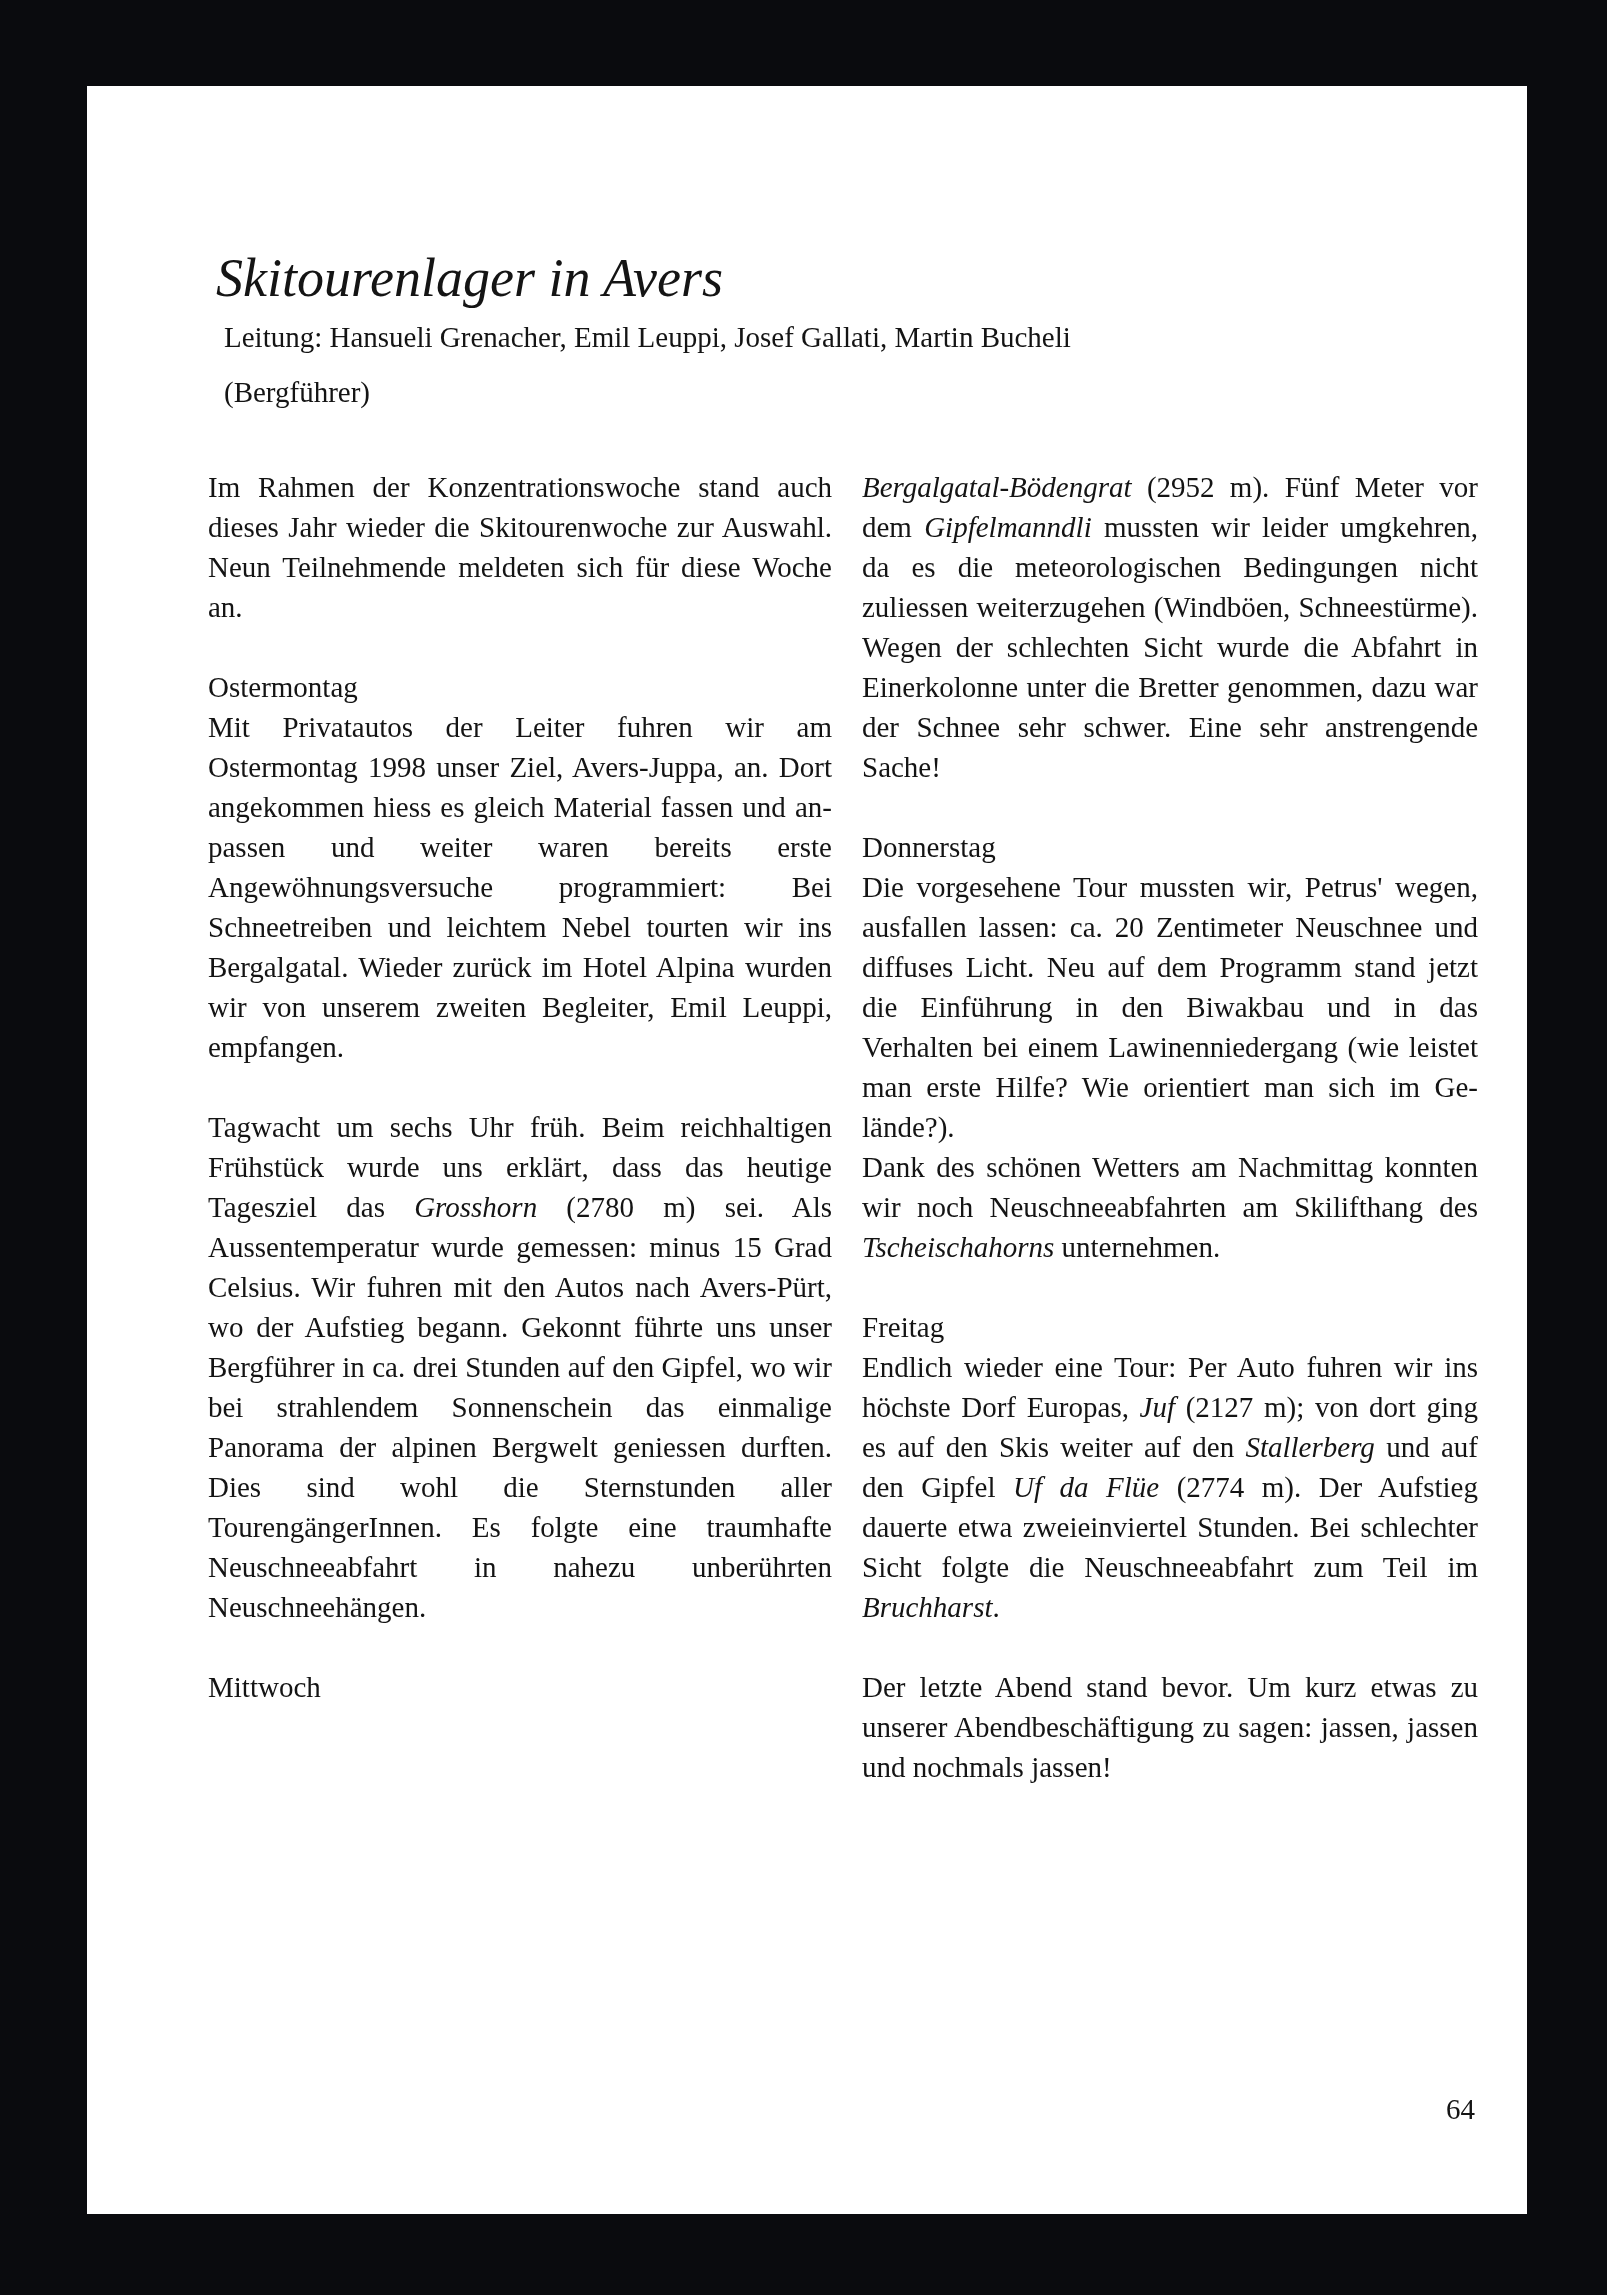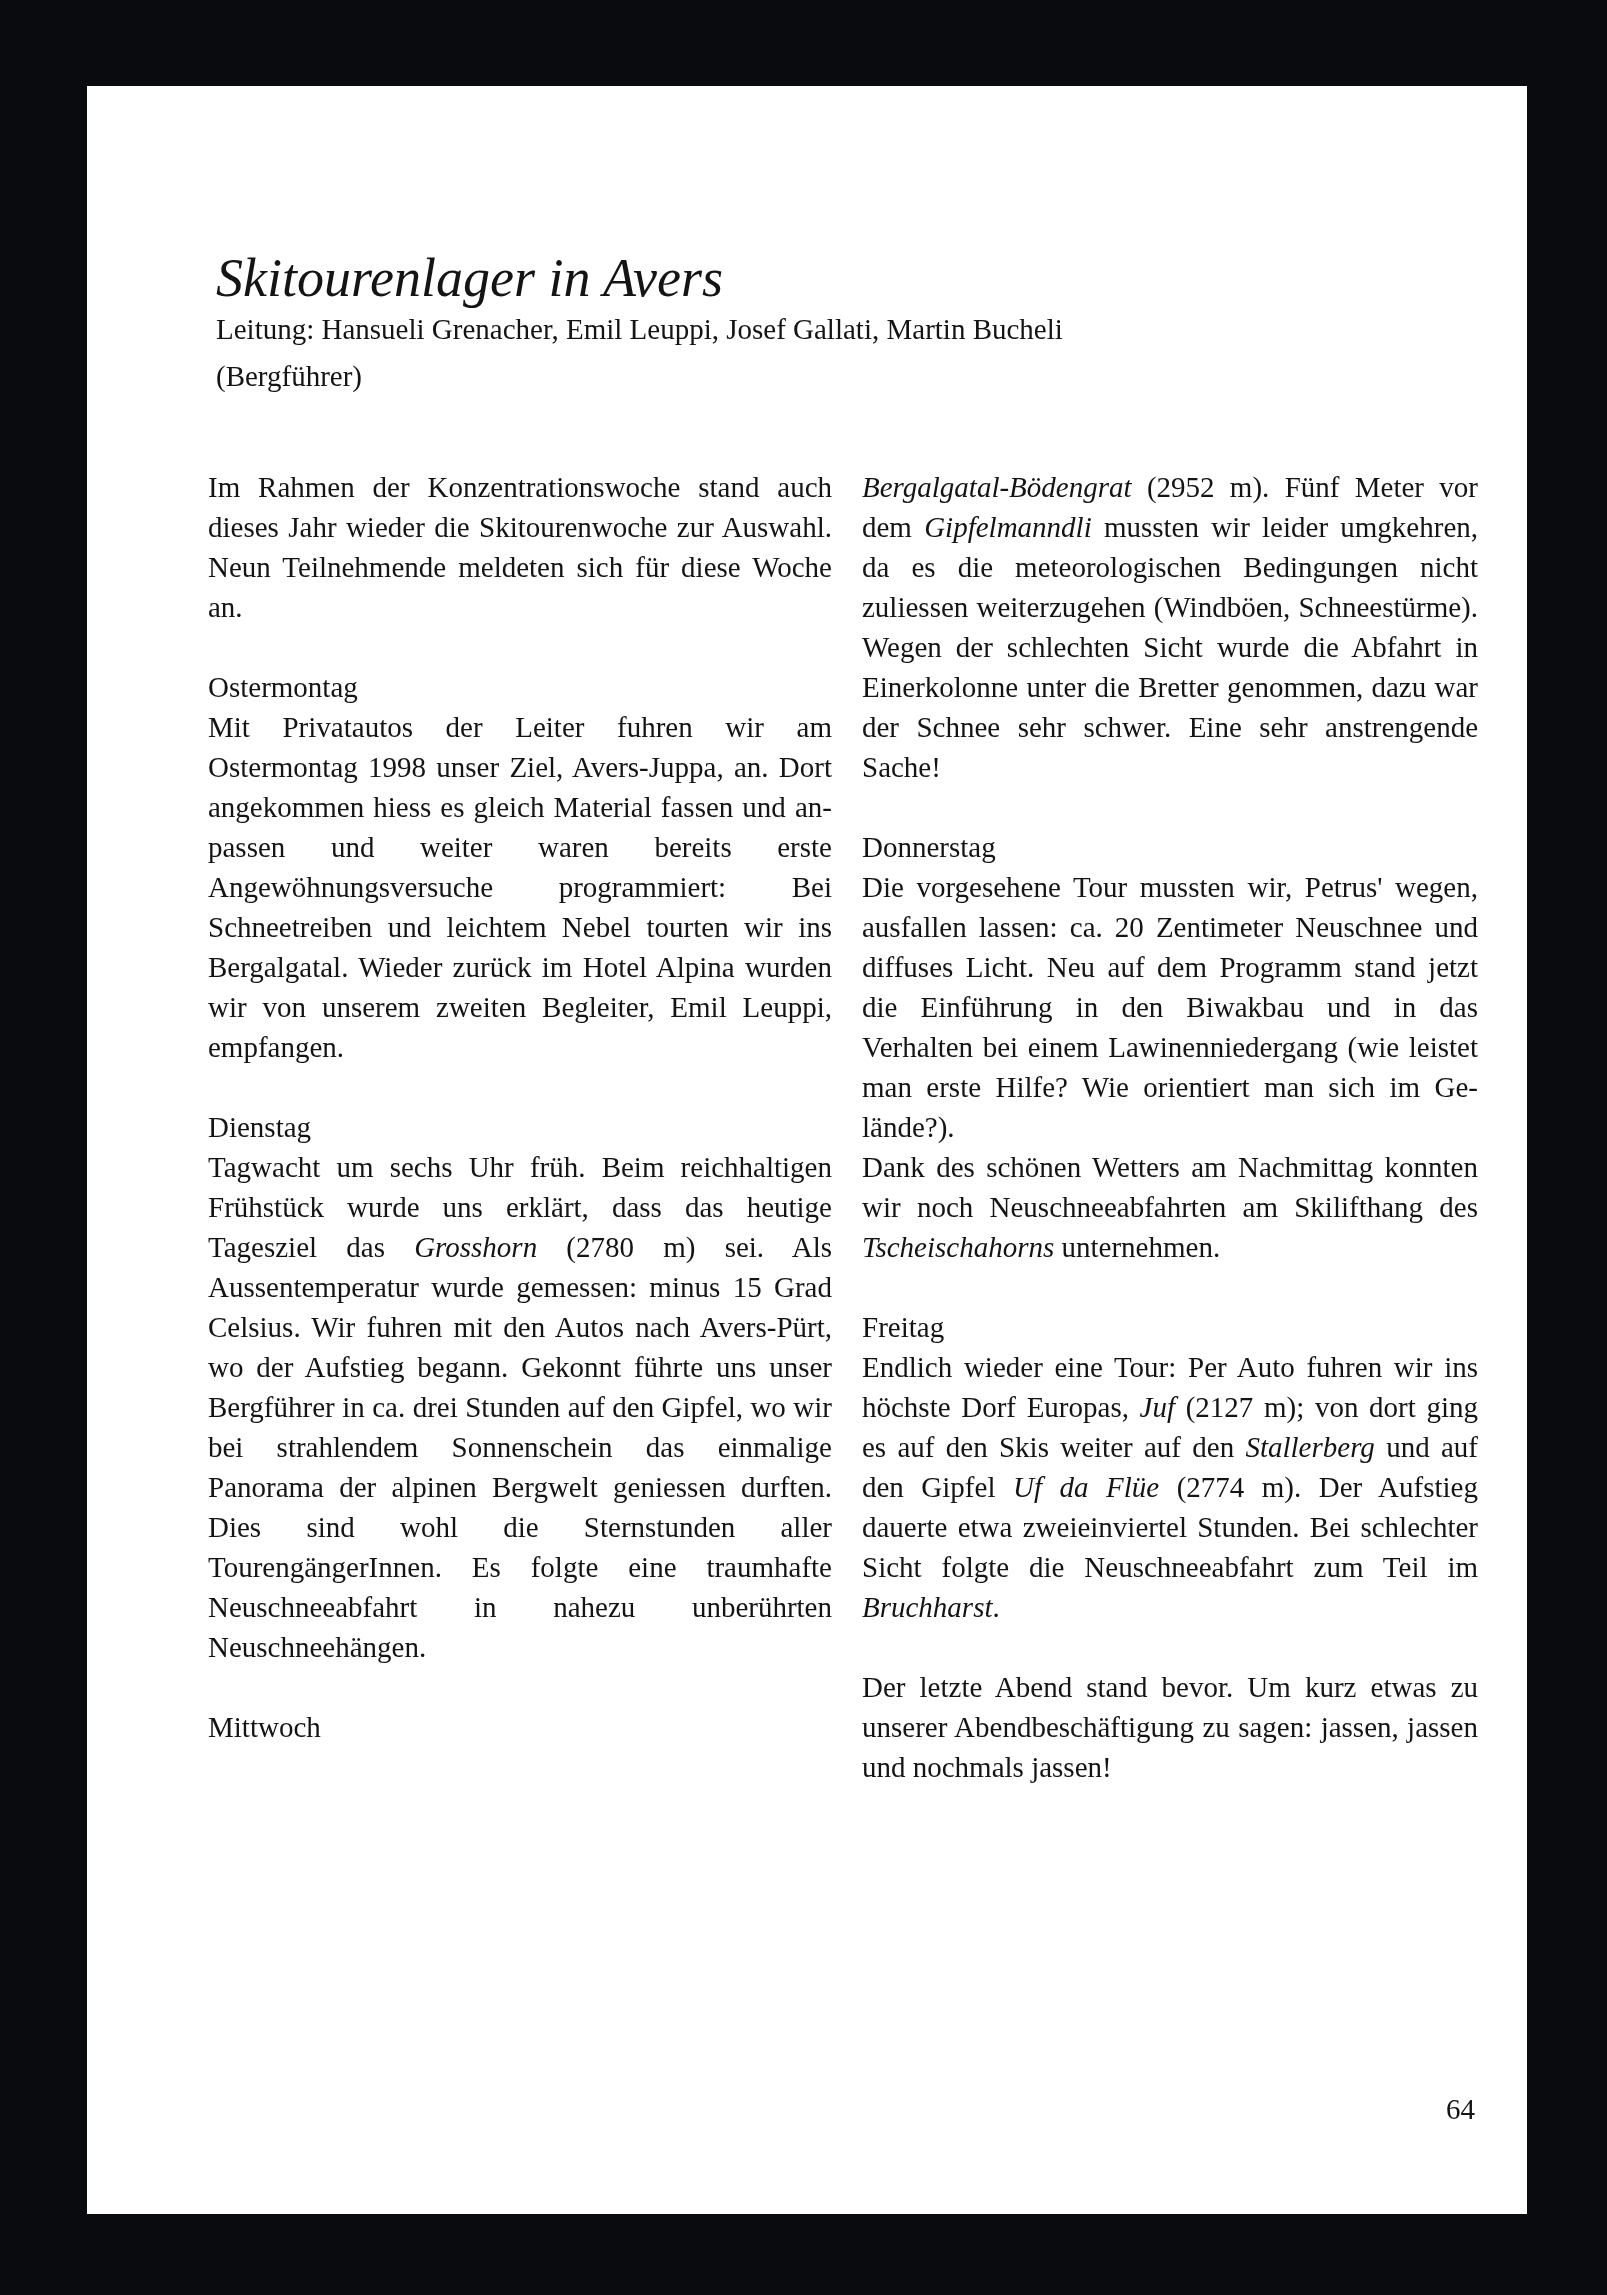--- a/index.html
+++ b/index.html
@@ -25,21 +25,21 @@
   .title {
     font-style: italic;
     font-size: 54px;
     line-height: 47px;
     margin: 8px;
     font-weight: normal;
   }
   .meta-line {
     font-size: 29px;
     line-height: 39px;
-    margin: 8px;
+    margin: 16px;
   }
   .col {
     position: absolute;
     top: 381px;
     font-size: 29px;
     line-height: 40px;
     text-align: justify;
     hyphens: manual;
   }
   .col-left { left: 121px; width: 624px; }
@@ -75,21 +75,20 @@
     <div class="section">
       <p class="para">Im Rahmen der Konzentrationswoche stand auch dieses Jahr wieder die Ski­tourenwoche zur Auswahl. Neun Teil­nehmende meldeten sich für diese Wo­che an.</p>
     </div>
 
     <div class="section">
       <h2 class="section-heading">Ostermontag</h2>
       <p class="para">Mit Privatautos der Leiter fuhren wir am Ostermontag 1998 unser Ziel, Avers-Juppa, an. Dort angekommen hiess es gleich Material fassen und an­passen und weiter waren bereits erste Angewöhnungsversuche program­miert: Bei Schneetreiben und leichtem Nebel tourten wir ins Bergalgatal. Wie­der zurück im Hotel Alpina wurden wir von unserem zweiten Begleiter, Emil Leuppi, empfangen.</p>
     </div>
 
     <div class="section">
-      <h2 class="section-heading">Dienstag</h2>
       <p class="para"><span>Tagwacht um sechs Uhr früh. Beim reichhaltigen Frühstück wurde uns er­klärt, dass das heutige Tagesziel das </span><em>Grosshorn</em><span> (2780 m) sei. Als Aussentem­peratur wurde gemessen: minus 15 Grad Celsius. Wir fuhren mit den Au­tos nach Avers-Pürt, wo der Aufstieg begann. Gekonnt führte uns unser Bergführer in ca. drei Stunden auf den Gipfel, wo wir bei strahlendem Son­nenschein das einmalige Panorama der alpinen Bergwelt geniessen durften. Dies sind wohl die Sternstunden aller TourengängerInnen. Es folgte eine traumhafte Neuschneeabfahrt in nahe­zu unberührten Neuschneehängen.</span></p>
     </div>
 
     <div class="section">
       <h2 class="section-heading">Mittwoch</h2>
     </div>
   </div>
 
   <div class="col col-right">
     <div class="section">

